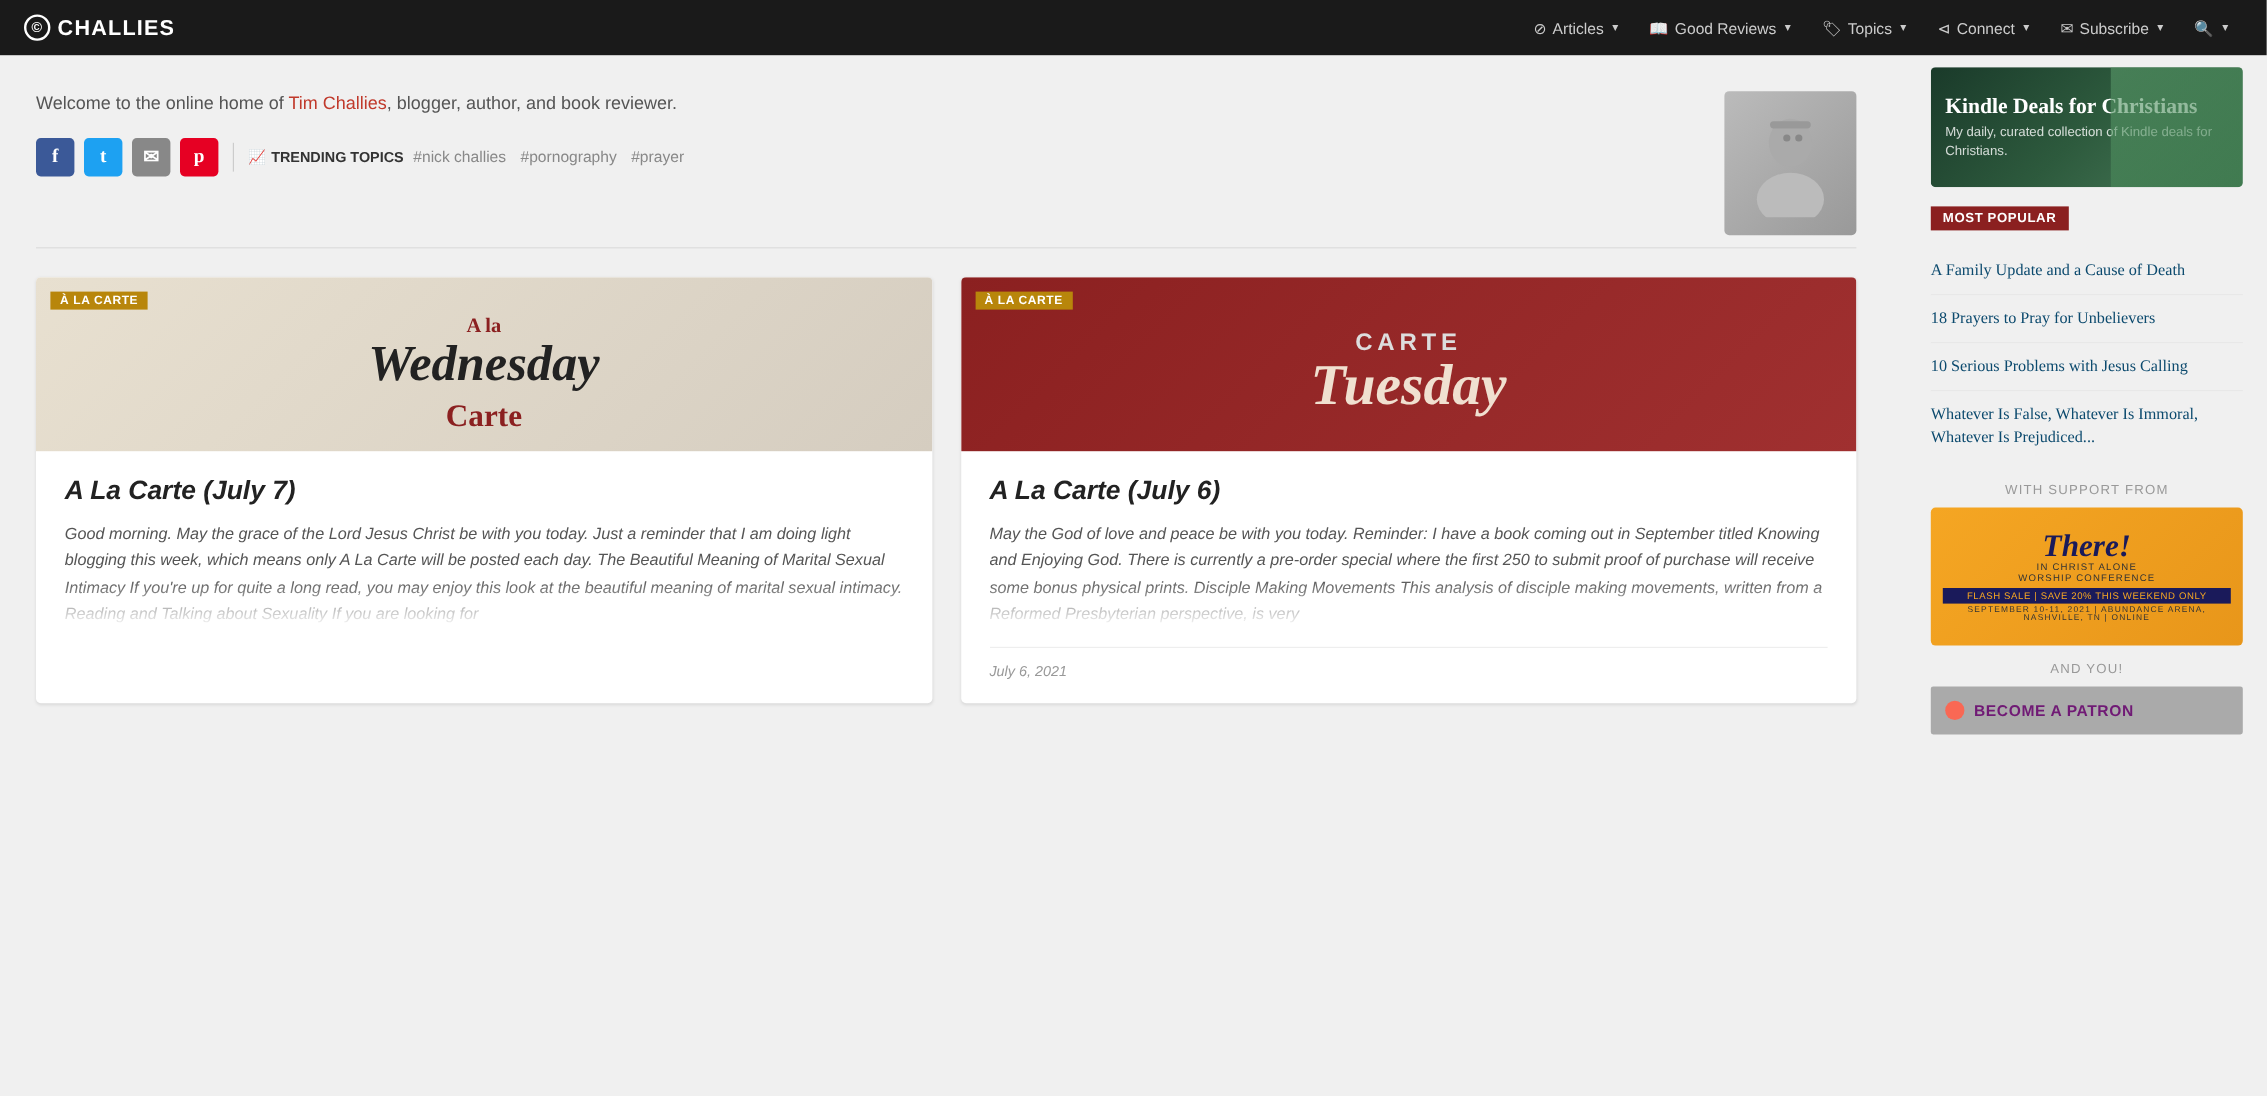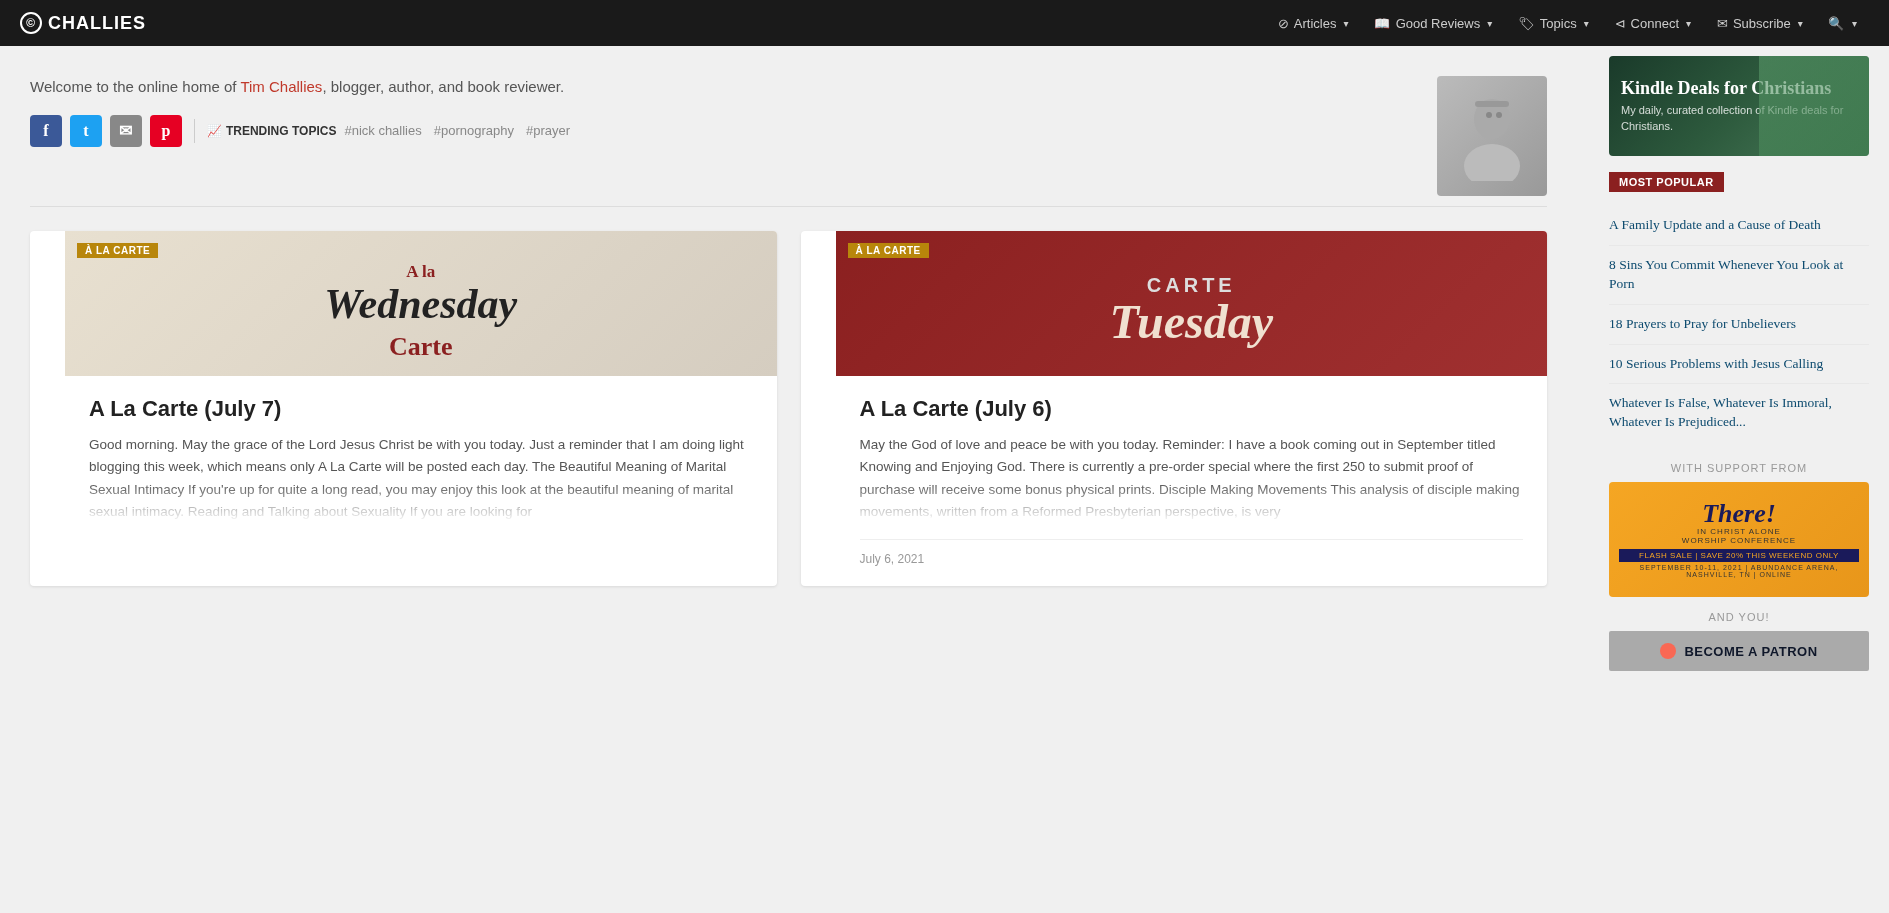--- a/index.html
+++ b/index.html
@@ -155,21 +155,20 @@
     .articles-grid {
       display: grid;
       grid-template-columns: 1fr 1fr;
       gap: 24px;
     }
     .article-card {
       background: #fff;
       border-radius: 4px;
       overflow: hidden;
       box-shadow: 0 1px 3px rgba(0,0,0,0.1);
-      padding-left: 35px;
     }
     .article-image {
       width: 100%;
       height: 145px;
       position: relative;
       overflow: hidden;
     }
     .article-image-wednesday {
       background: linear-gradient(135deg, #e8e0d0 0%, #d5cdc0 100%);
       display: flex;
@@ -212,20 +211,21 @@
       font-weight: bold;
       text-align: center;
       line-height: 1;
       color: rgba(255,255,255,0.15);
     }
     .carte-title-tuesday .carte-top { color: #ddd; font-size: 20px; letter-spacing: 4px; font-style: normal; font-family: Arial; }
     .carte-title-tuesday .big { color: #f0e0d0; font-size: 48px; display: block; font-style: italic; }
 
     .article-body {
       padding: 20px 24px;
+      font-style: italic;
     }
     .article-title {
       font-family: Arial, sans-serif;
       font-size: 22px;
       font-weight: bold;
       color: #222;
       margin-bottom: 12px;
       cursor: pointer;
     }
     .article-excerpt {
@@ -378,31 +378,30 @@
       font-size: 11px;
       color: #999;
       text-align: center;
       text-transform: uppercase;
       letter-spacing: 1px;
       margin: 14px 0 8px;
     }
     .become-patron-btn {
       width: 100%;
       background: #aaa;
-      color: #0f172a;
+      color: #701a75;
       border: none;
       padding: 12px;
       font-family: Arial, sans-serif;
       font-size: 13px;
       font-weight: bold;
       letter-spacing: 0.5px;
       cursor: pointer;
       display: flex;
       align-items: center;
-      justify-content: center;
       gap: 8px;
       border-radius: 2px;
     }
     .patreon-icon {
       width: 16px; height: 16px;
       background: #f96854;
       border-radius: 50%;
       display: inline-block;
     }
   </style>
@@ -536,23 +535,20 @@
     </div>
 
     
     <div class="most-popular-badge">MOST POPULAR</div>
 
     <ul class="popular-list">
       <li class="popular-item">
         <a>A Family Update and a Cause of Death</a>
       </li>
       <li class="popular-item">
-        <a>8 Sins You Commit Whenever You Look at Porn</a>
-      </li>
-      <li class="popular-item">
         <a>18 Prayers to Pray for Unbelievers</a>
       </li>
       <li class="popular-item">
         <a>10 Serious Problems with Jesus Calling</a>
       </li>
       <li class="popular-item">
         <a>Whatever Is False, Whatever Is Immoral, Whatever Is Prejudiced...</a>
       </li>
     </ul>
 

